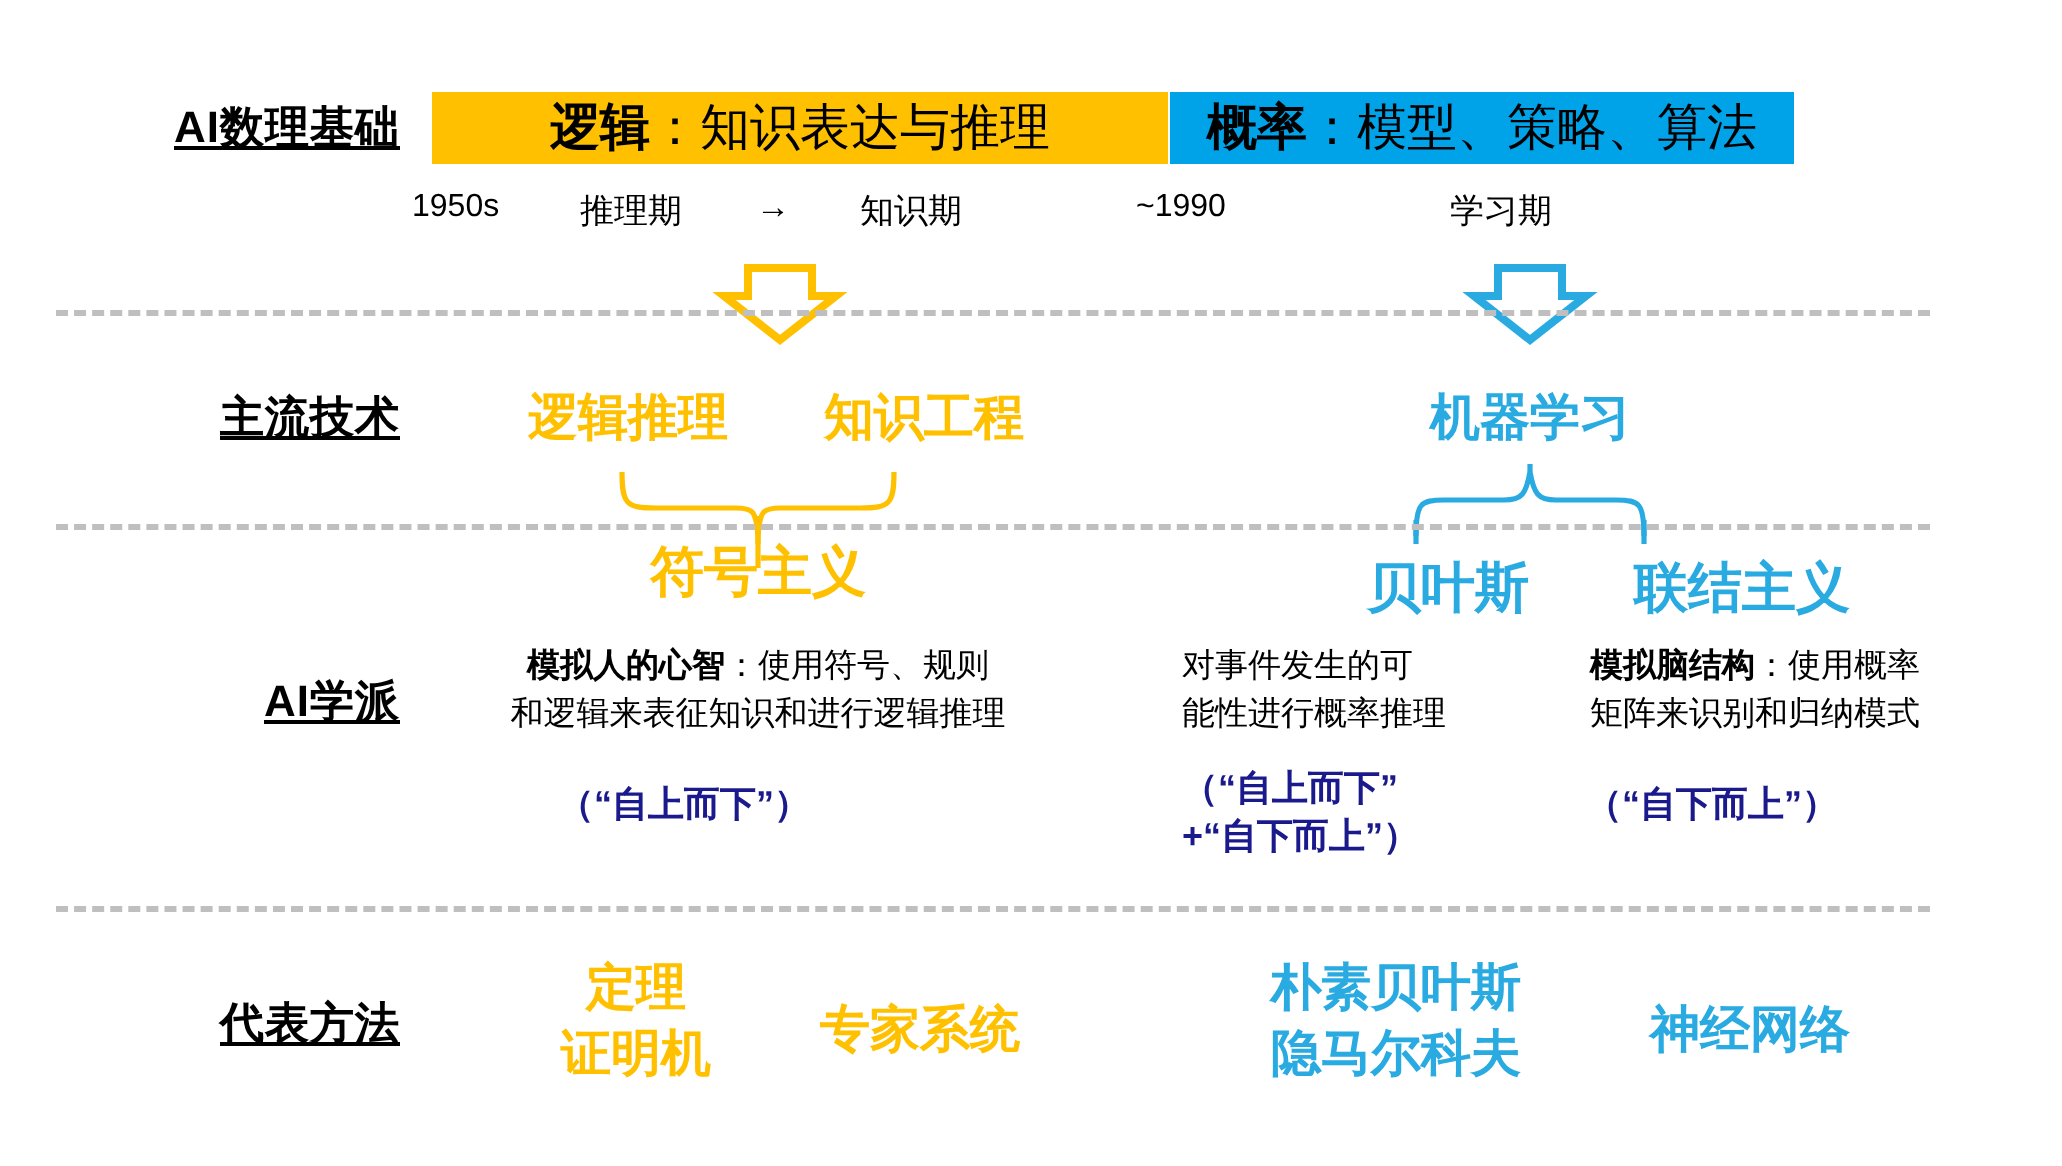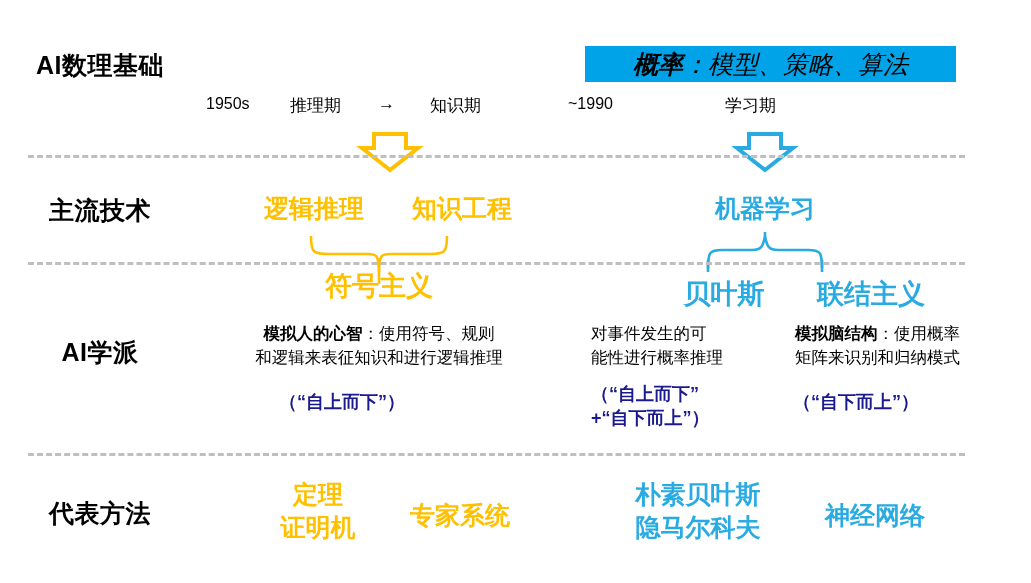--- a/index.html
+++ b/index.html
@@ -26,42 +26,43 @@
     width: 937px;
     height: 0;
     border-top: 3px dashed #bfbfbf;
   }
 
   
   .row-label {
     position: absolute;
     left: 0;
     width: 200px;
-    text-align: center;
-    font-weight: bold;
-    color: #000000;
-    font-size: 25px;
+    text-align: right;
+    font-weight: bold;
+    color: #000000;
+    font-size: 22px;
     letter-spacing: 0.5px;
     white-space: nowrap;
+    text-decoration: underline;
   }
 
   
   .banner {
     position: absolute;
     height: 36px;
     line-height: 36px;
     text-align: center;
     font-size: 25px;
     color: #000000;
     white-space: nowrap;
     overflow: hidden;
   }
   .banner .b-strong { font-weight: bold; }
   .banner-logic { left: 216px; width: 368px; background: #FFC000; }
-  .banner-prob  { left: 585px; width: 371px; background: #00A2E8; font-style: italic; }
+  .banner-prob  { left: 585px; width: 312px; background: #00A2E8; }
 
   
   .era {
     position: absolute;
     font-size: 17px;
     color: #000000;
     white-space: nowrap;
   }
   .era-small { font-size: 16px; }
 
@@ -153,20 +154,23 @@
       <path d="M822 260 L822 272" stroke="#29ABE2"></path>
     </g>
   </svg>
 
   <div class="divider" style="top:155px"></div>
   <div class="divider" style="top:262px"></div>
   <div class="divider" style="top:453px"></div>
 
   <div class="row-label" style="top:49px">AI数理基础</div>
 
+  <div class="banner banner-logic" style="top:46px">
+    <span class="b-strong">逻辑</span><span>：知识表达与推理</span>
+  </div>
 
   <div class="banner banner-prob" style="top:46px">
     <span class="b-strong">概率</span><span>：模型、策略、算法</span>
   </div>
 
   <div class="era era-small" style="left:206px; top:95px; width:56px">1950s</div>
   <div class="era" style="left:290px; top:94px; width:80px">推理期</div>
   <div class="era" style="left:378px; top:94px; width:30px">→</div>
   <div class="era" style="left:430px; top:94px; width:80px">知识期</div>
   <div class="era era-small" style="left:568px; top:95px; width:60px">~1990</div>

